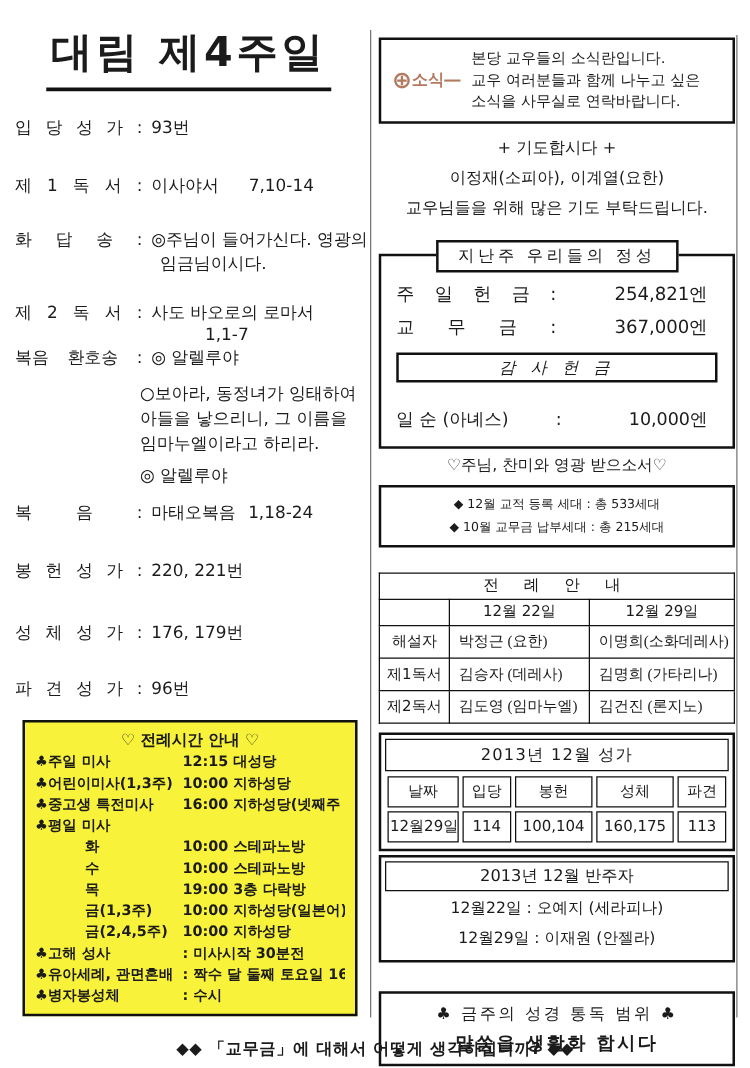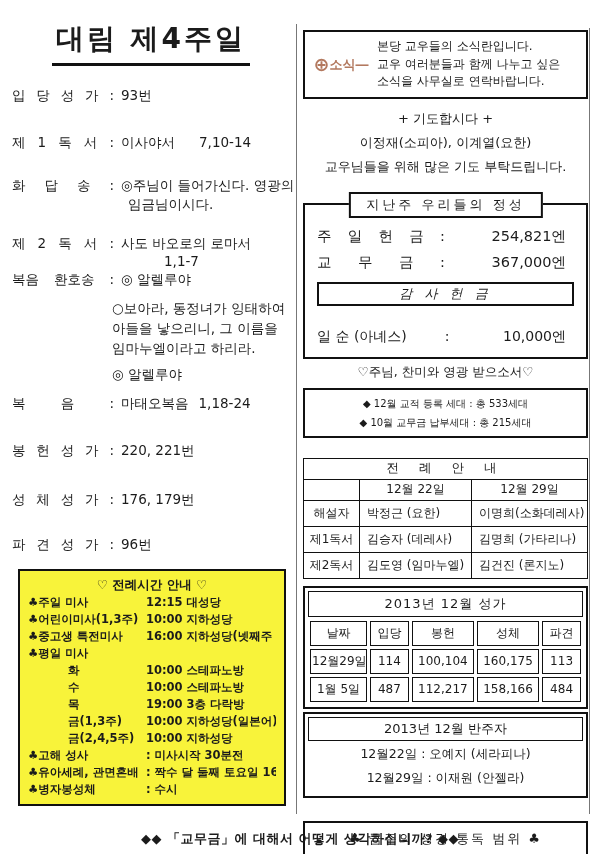--- a/index.html
+++ b/index.html
@@ -6,21 +6,21 @@
   body{width:600px;height:854px;background:#ffffff;font-family:"DejaVu Sans",sans-serif;color:#1b1b1b;}
   .page{position:relative;width:600px;height:854px;background:#fff;overflow:hidden;}
 
   
   .v-divider{position:absolute;top:24px;left:296px;width:1px;height:790px;background:#777;}
   .v-edge{position:absolute;top:28px;left:589px;width:1px;height:786px;background:#777;}
 
   
   .left-col{position:absolute;left:12px;top:20px;width:278px;}
   .title-wrap{text-align:center;}
-  .title{display:inline-block;font-size:28px;font-weight:bold;letter-spacing:3px;border-bottom:3px solid #111;padding:0 4px 5px;white-space:nowrap;}
+  .title{display:inline-block;font-size:33px;font-weight:bold;letter-spacing:3px;border-bottom:3px solid #111;padding:0 4px 5px;white-space:nowrap;}
   .lit{font-size:13.5px;}
   .lit-row{display:flex;align-items:baseline;line-height:18px;}
   .lbl{flex:0 0 102px;text-align:justify;text-align-last:justify;}
   .val{margin-left:7px;white-space:nowrap;}
   .ref{margin-left:24px;}
   .cont1{padding-left:116px;line-height:20px;}
   .cont2{padding-left:152px;line-height:18px;}
   .verse{padding-left:100px;line-height:20px;white-space:nowrap;}
 
   .schedule-box{margin-left:6px;margin-top:16px;width:268px;box-sizing:border-box;background:#f8f33a;border:2px solid #111;padding:4px 8px 6px;font-size:11.5px;line-height:17px;}
@@ -53,21 +53,21 @@
   .blessing{text-align:center;font-size:12.5px;margin-top:5px;}
 
   .stats-box{border:2px solid #111;margin-top:7px;padding:4px 2px;font-size:10px;line-height:19px;text-align:center;white-space:nowrap;}
 
   .roles{margin-top:20px;}
   table.roles-t{width:100%;border-collapse:collapse;font-size:12px;table-layout:fixed;}
   .roles-t th,.roles-t td{border:1.5px solid #111;padding:1px 4px;overflow:hidden;white-space:nowrap;font-weight:normal;}
   .roles-t .t-title{text-align:center;letter-spacing:8px;font-size:12.5px;height:18px;}
   .roles-t .t-date{text-align:center;height:18px;}
   .roles-t td.role{text-align:center;height:23px;}
-  .roles-t td.person{text-align:left;padding-left:7px;}
+  .roles-t td.person{text-align:left;padding-left:7px;font-family:Liberation Serif, serif;}
 
   .hymns-box{border:2px solid #111;margin-top:7px;padding:2px;}
   .hymns-title{border:1px solid #111;margin:1px;text-align:center;font-size:13px;padding:3px 0;letter-spacing:1px;}
   table.hymns-t{width:100%;border-collapse:separate;border-spacing:3px 3px;font-size:12px;table-layout:fixed;}
   .hymns-t th,.hymns-t td{border:1.5px solid #111;text-align:center;height:21px;overflow:hidden;white-space:nowrap;font-weight:normal;}
 
   .accomp-box{border:2px solid #111;margin-top:3px;padding:2px 2px 6px;}
   .accomp-title{border:1px solid #111;margin:1px;text-align:center;font-size:13px;padding:2px 0;}
   .accomp-line{text-align:center;font-size:12.5px;line-height:24px;white-space:nowrap;}
 
@@ -292,27 +292,20 @@
           <th>성체</th>
           <th>파견</th>
         </tr>
         <tr>
           <td>12월29일</td>
           <td>114</td>
           <td>100,104</td>
           <td>160,175</td>
           <td>113</td>
         </tr>
-        <tr>
-          <td>1월 5일</td>
-          <td>487</td>
-          <td>112,217</td>
-          <td>158,166</td>
-          <td>484</td>
-        </tr>
       </tbody>
         </table>
     </div>
 
     <div class="accomp-box">
       <div class="accomp-title">2013년 12월 반주자</div>
       <div class="accomp-line">12월22일 : 오예지 (세라피나)</div>
       <div class="accomp-line">12월29일 : 이재원 (안젤라)</div>
     </div>
 

